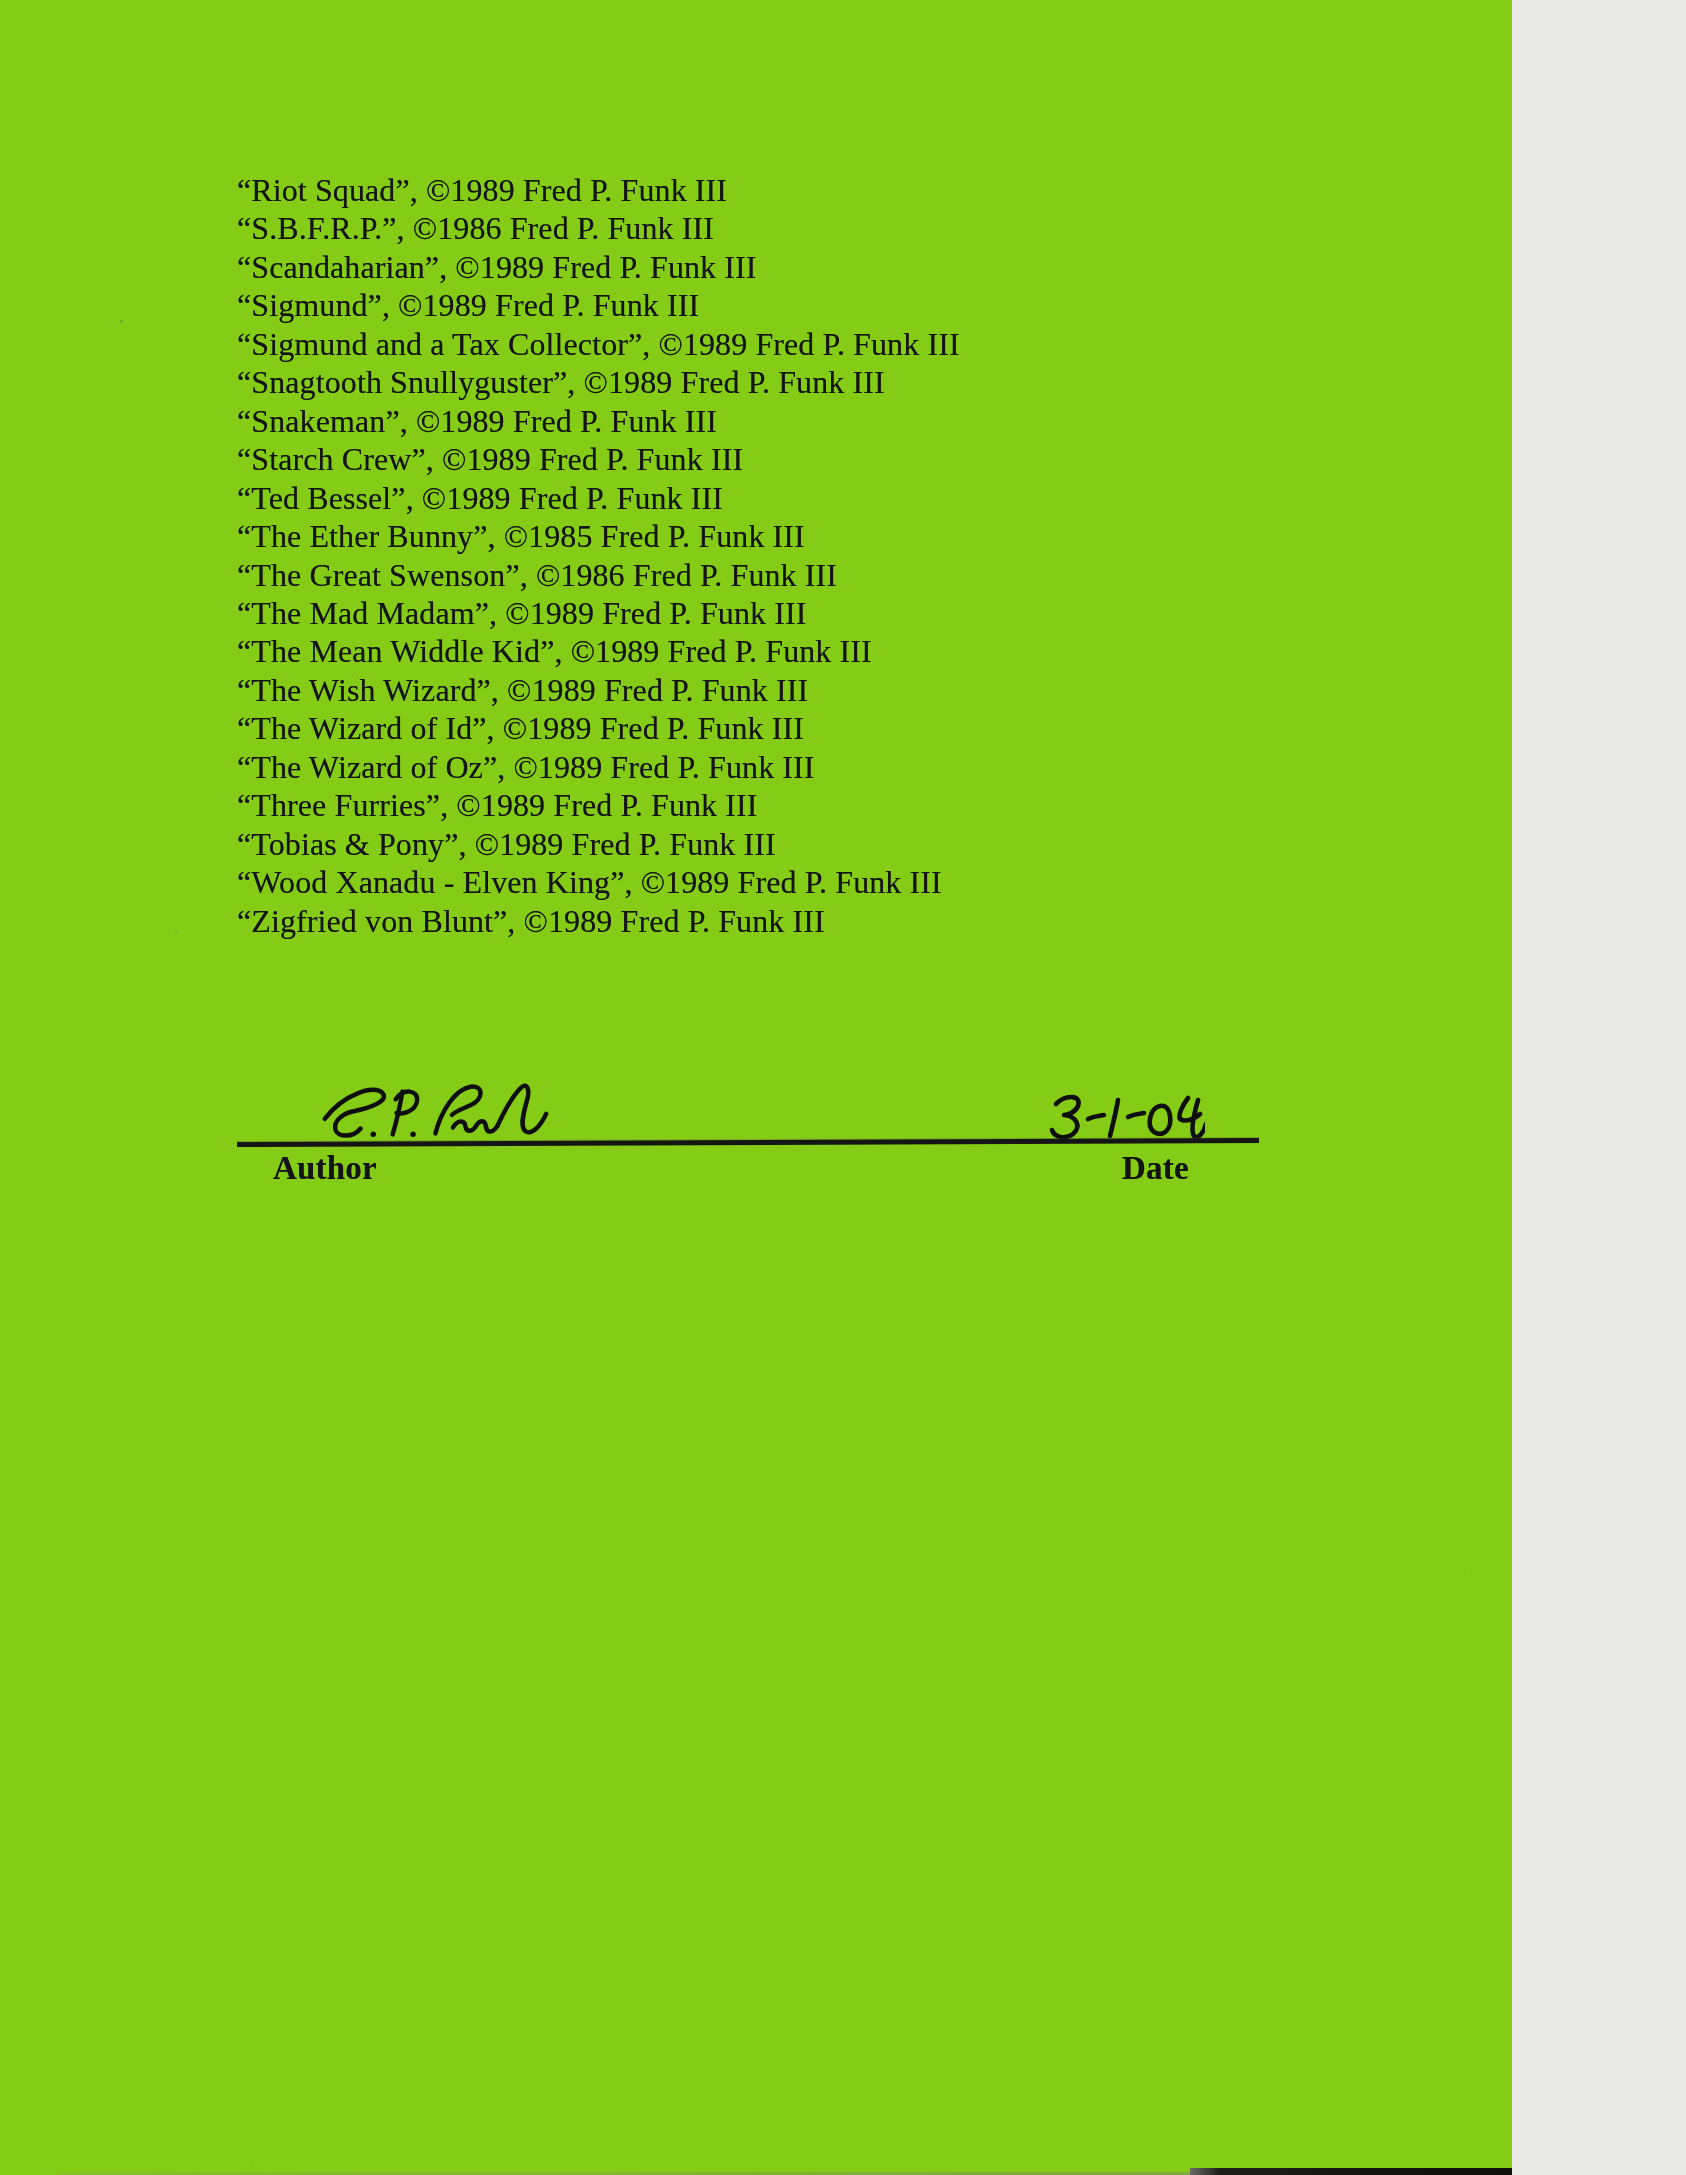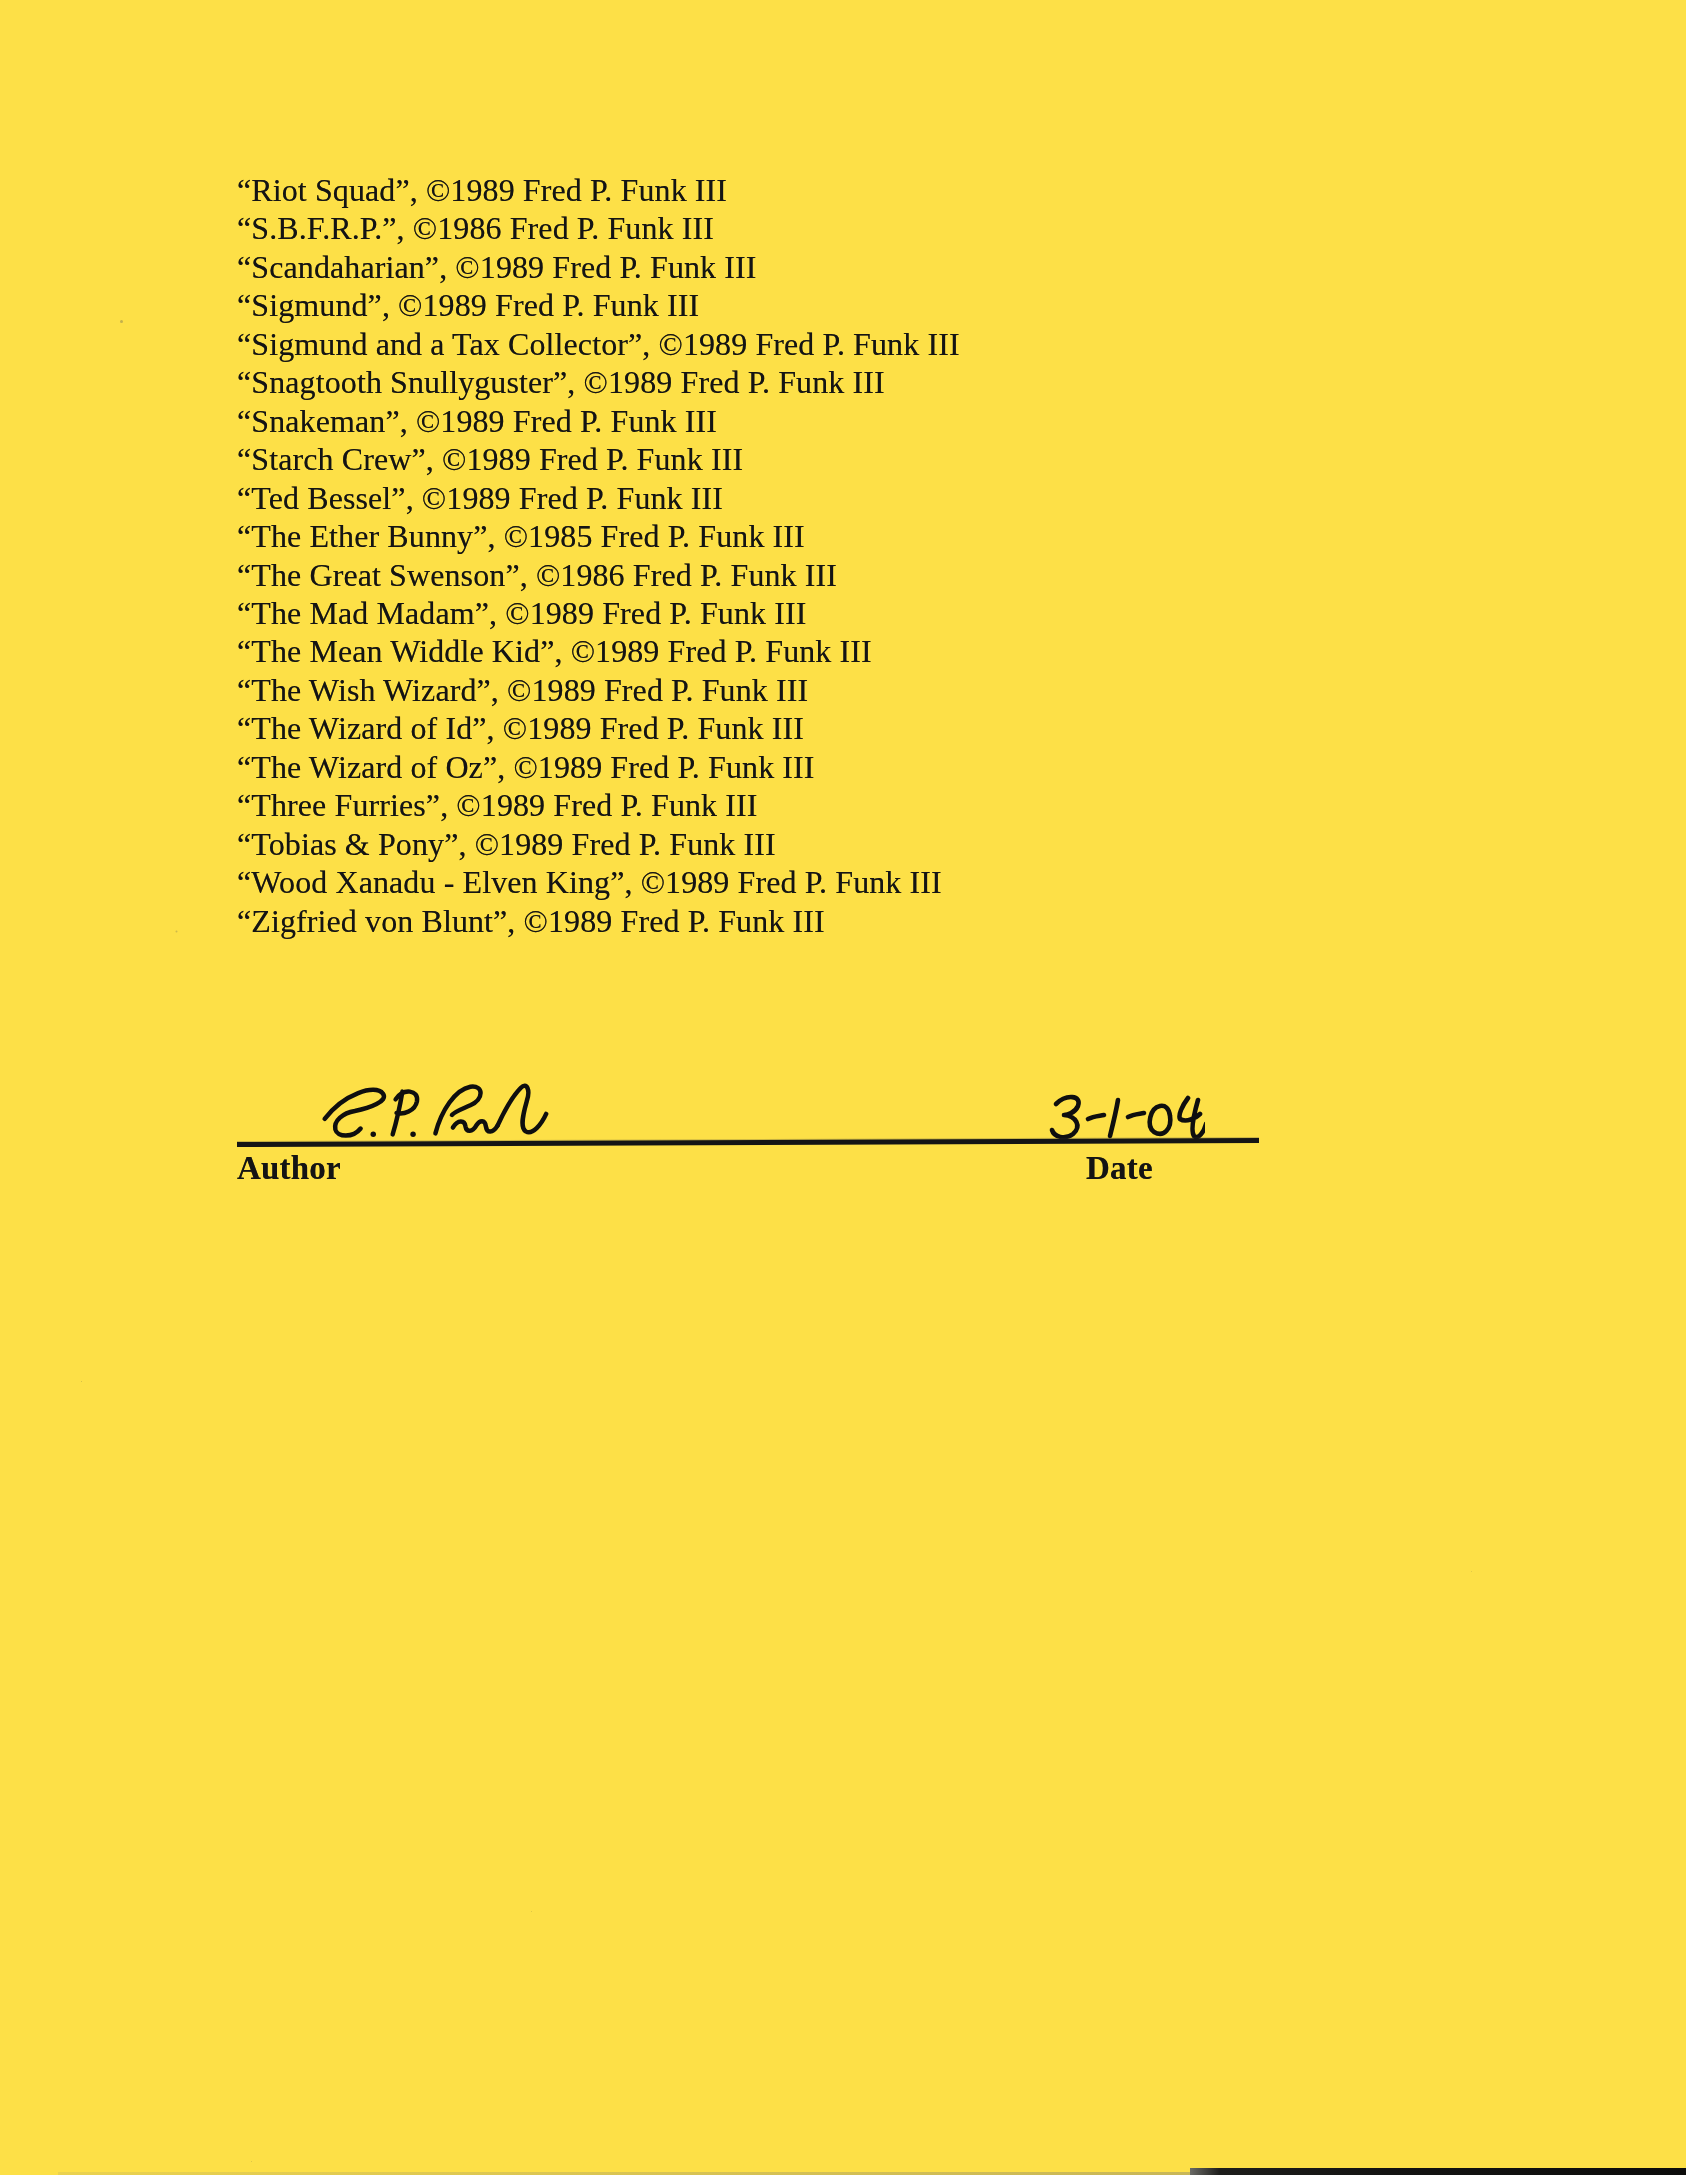--- a/index.html
+++ b/index.html
@@ -2,23 +2,23 @@
 <html><head>
 <meta charset="utf-8">
 <style>
   html, body {
     margin: 0;
     padding: 0;
     background: #e9e9e7;
   }
   .page {
     position: relative;
-    width: 1686px;
+    width: 1512px;
     height: 2175px;
-    background: #fde047;
+    background: #84cc16;
     overflow: hidden;
     font-family: "Liberation Serif", serif;
     color: #141414;
   }
   
   .speck {
     position: absolute;
     width: 3px; height: 3px;
     border-radius: 50%;
     background: rgba(90,90,85,0.35);
@@ -66,20 +66,21 @@
     top: 1088px;
     width: 165px;
     height: 56px;
   }
   .sig-label {
     position: absolute;
     font-weight: bold;
     font-size: 33px;
     letter-spacing: 0.2px;
     text-shadow: 0 0 0.6px rgba(10,10,10,0.6);
+    margin-left: 36px;
   }
   .author-label { left: 237px; top: 1150px; }
   .date-label   { left: 1086px; top: 1150px; }
   .ink { stroke: #0f0f0f; stroke-width: 4.6; fill: none; stroke-linecap: round; stroke-linejoin: round; }
   .ink-dot { fill: #0f0f0f; stroke: none; }
   .scan-strip-faint {
     position: absolute;
     left: 58px;
     bottom: 0;
     width: 1132px;

